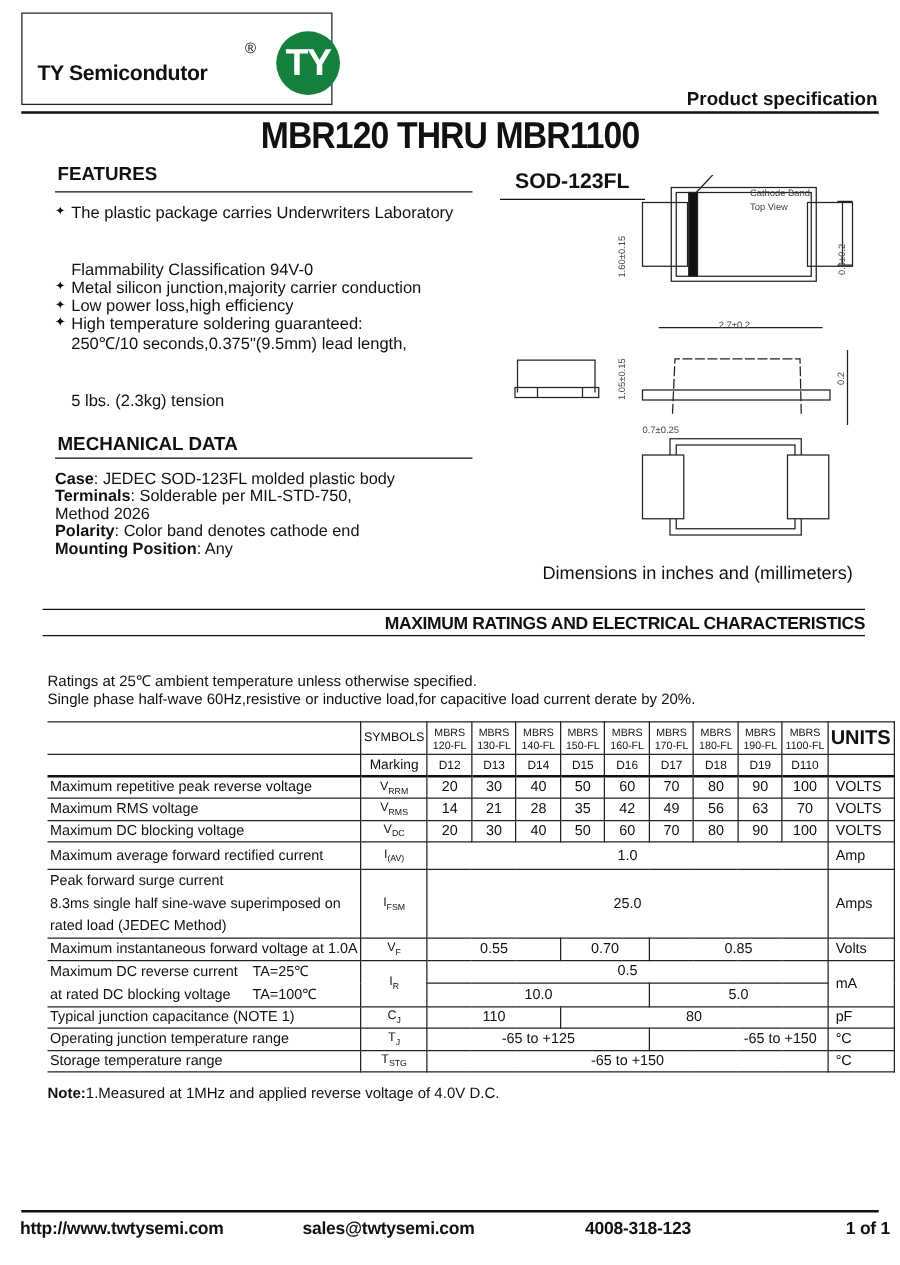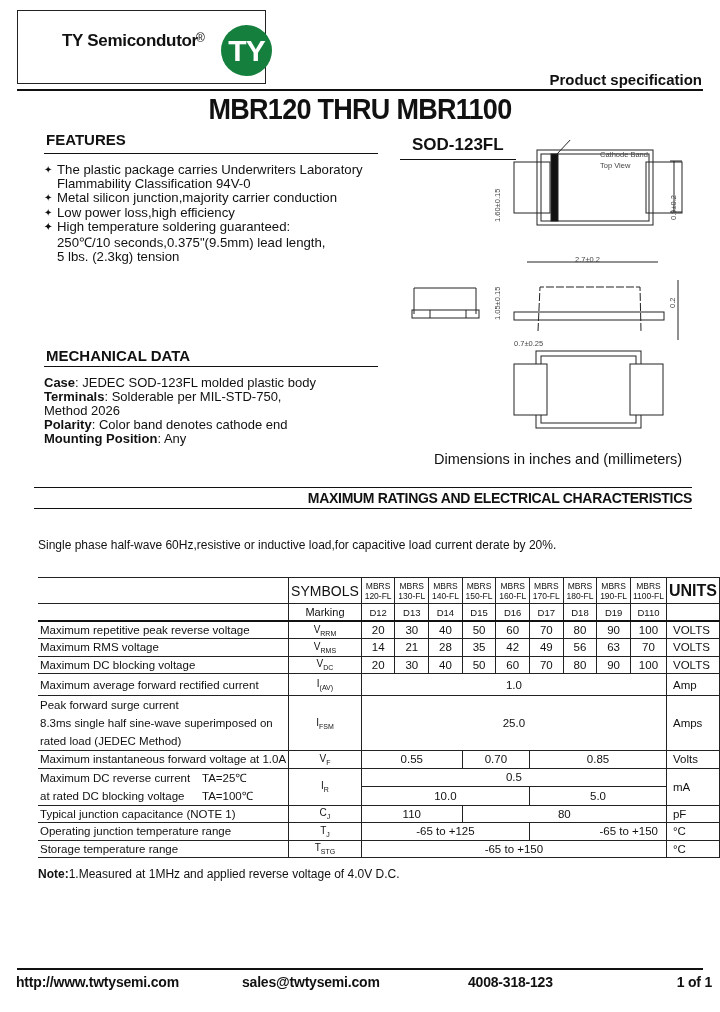--- a/index.html
+++ b/index.html
@@ -1,30 +1,30 @@
 <!DOCTYPE html>
 <html><head>
 <meta charset="utf-8">
 <style>
   * { box-sizing: border-box; margin: 0; padding: 0; }
   body { width: 720px; height: 1012px; background: #fff; position: relative; font-family: "Liberation Sans", sans-serif; color: #111; overflow: hidden; }
   .abs { position: absolute; }
   .logo-box { left: 17px; top: 10px; width: 249px; height: 74px; border: 1px solid #222; }
-  .logo-text { left: 12px; top: 20px; font-size: 17px; font-weight: bold; letter-spacing: -0.3px; white-space: nowrap; margin-left: 32px; }
+  .logo-text { left: 12px; top: 38px; font-size: 17px; font-weight: bold; letter-spacing: -0.3px; white-space: nowrap; }
   .logo-reg { left: 178px; top: 20px; font-size: 12px; }
   .logo-circle { left: 203px; top: 14px; width: 51px; height: 51px; border-radius: 50%; background: #15803d; color: #fff; font-weight: bold; font-size: 30px; text-align: center; line-height: 51px; letter-spacing: -1px; }
   .top-rule { left: 17px; top: 89px; width: 686px; height: 2px; background: #111; }
   .prod-spec { right: 18px; top: 71px; font-size: 15px; font-weight: bold; }
   .title { left: 0; width: 720px; top: 92px; text-align: center; font-size: 30px; font-weight: bold; letter-spacing: -0.8px; transform: scaleX(0.9); }
   .section-h { font-size: 15px; font-weight: bold; }
   .rule { height: 1px; background: #111; }
   .feat-list { left: 44px; top: 163px; font-size: 13.2px; line-height: 14.2px; }
   .feat-list .item { position: relative; padding-left: 13px; white-space: nowrap; }
   .feat-list .bullet { position: absolute; left: 0; top: 0; font-size: 10px; }
-  .feat-list .cont { padding-left: 13px; white-space: nowrap; }
+  .feat-list .cont { padding-left: 13px; white-space: nowrap; margin-top: 32px; }
   .mech { left: 44px; top: 376px; font-size: 13px; line-height: 14px; white-space: nowrap; }
   .mech b { font-weight: bold; }
   .dim-caption { left: 434px; top: 451px; font-size: 14.5px; }
   .mr-title { left: 34px; top: 490px; width: 658px; text-align: right; font-size: 14px; font-weight: bold; letter-spacing: -0.3px; }
   .ratings-note { left: 38px; top: 539px; font-size: 12px; line-height: 13.5px; white-space: nowrap; }
   table.spec { position: absolute; left: 38px; top: 577px; border-collapse: collapse; font-size: 11.5px; table-layout: fixed; }
   table.spec td { border: 1px solid #222; padding: 0 2px; height: 17.5px; vertical-align: middle; text-align: center; white-space: nowrap; overflow: hidden; }
   table.spec td.lbl { text-align: left; border-left: none; }
   table.spec td.unit { text-align: left; padding-left: 6px; }
   table.spec td.hdr { font-size: 8.5px; line-height: 10px; height: 26px; }
@@ -112,20 +112,21 @@
   <div><b>Terminals</b><span>: Solderable per MIL-STD-750,</span></div>
   <div><span>Method 2026</span></div>
   <div><b>Polarity</b><span>: Color band denotes cathode end</span></div>
   <div><b>Mounting Position</b><span>: Any</span></div>
 </div>
 
 <div class="abs rule" style="left:34px;top:487px;width:658px;"></div>
 <div class="abs mr-title">MAXIMUM RATINGS AND ELECTRICAL CHARACTERISTICS</div>
 <div class="abs rule" style="left:34px;top:508px;width:658px;"></div>
 <div class="abs ratings-note">
+  <div>Ratings at 25℃ ambient temperature unless otherwise specified.</div>
   <div>Single phase half-wave 60Hz,resistive or inductive load,for capacitive load current derate by 20%.</div>
 </div>
 
 <table class="spec">
   <colgroup>
     <col style="width:247px">
       <col style="width:37px">
     <col style="width:35.5px">
       <col style="width:35.5px">
       <col style="width:35.5px">
@@ -133,21 +134,21 @@
       <col style="width:35.5px">
       <col style="width:35.5px">
       <col style="width:35.5px">
       <col style="width:35.5px">
       <col style="width:36px">
     <col style="width:48px">
   </colgroup>
   <tbody>
       <tr>
     <td class="lbl"></td>
-    <td class="hdr" style="font-size:14px;margin-top:12px;">SYMBOLS</td>
+    <td class="hdr" style="font-size:10px;margin-top:12px;">SYMBOLS</td>
     <td class="hdr">
           <div>MBRS</div>
           <div>120-FL</div>
         </td>
     <td class="hdr">
           <div>MBRS</div>
           <div>130-FL</div>
         </td>
     <td class="hdr">
           <div>MBRS</div>

